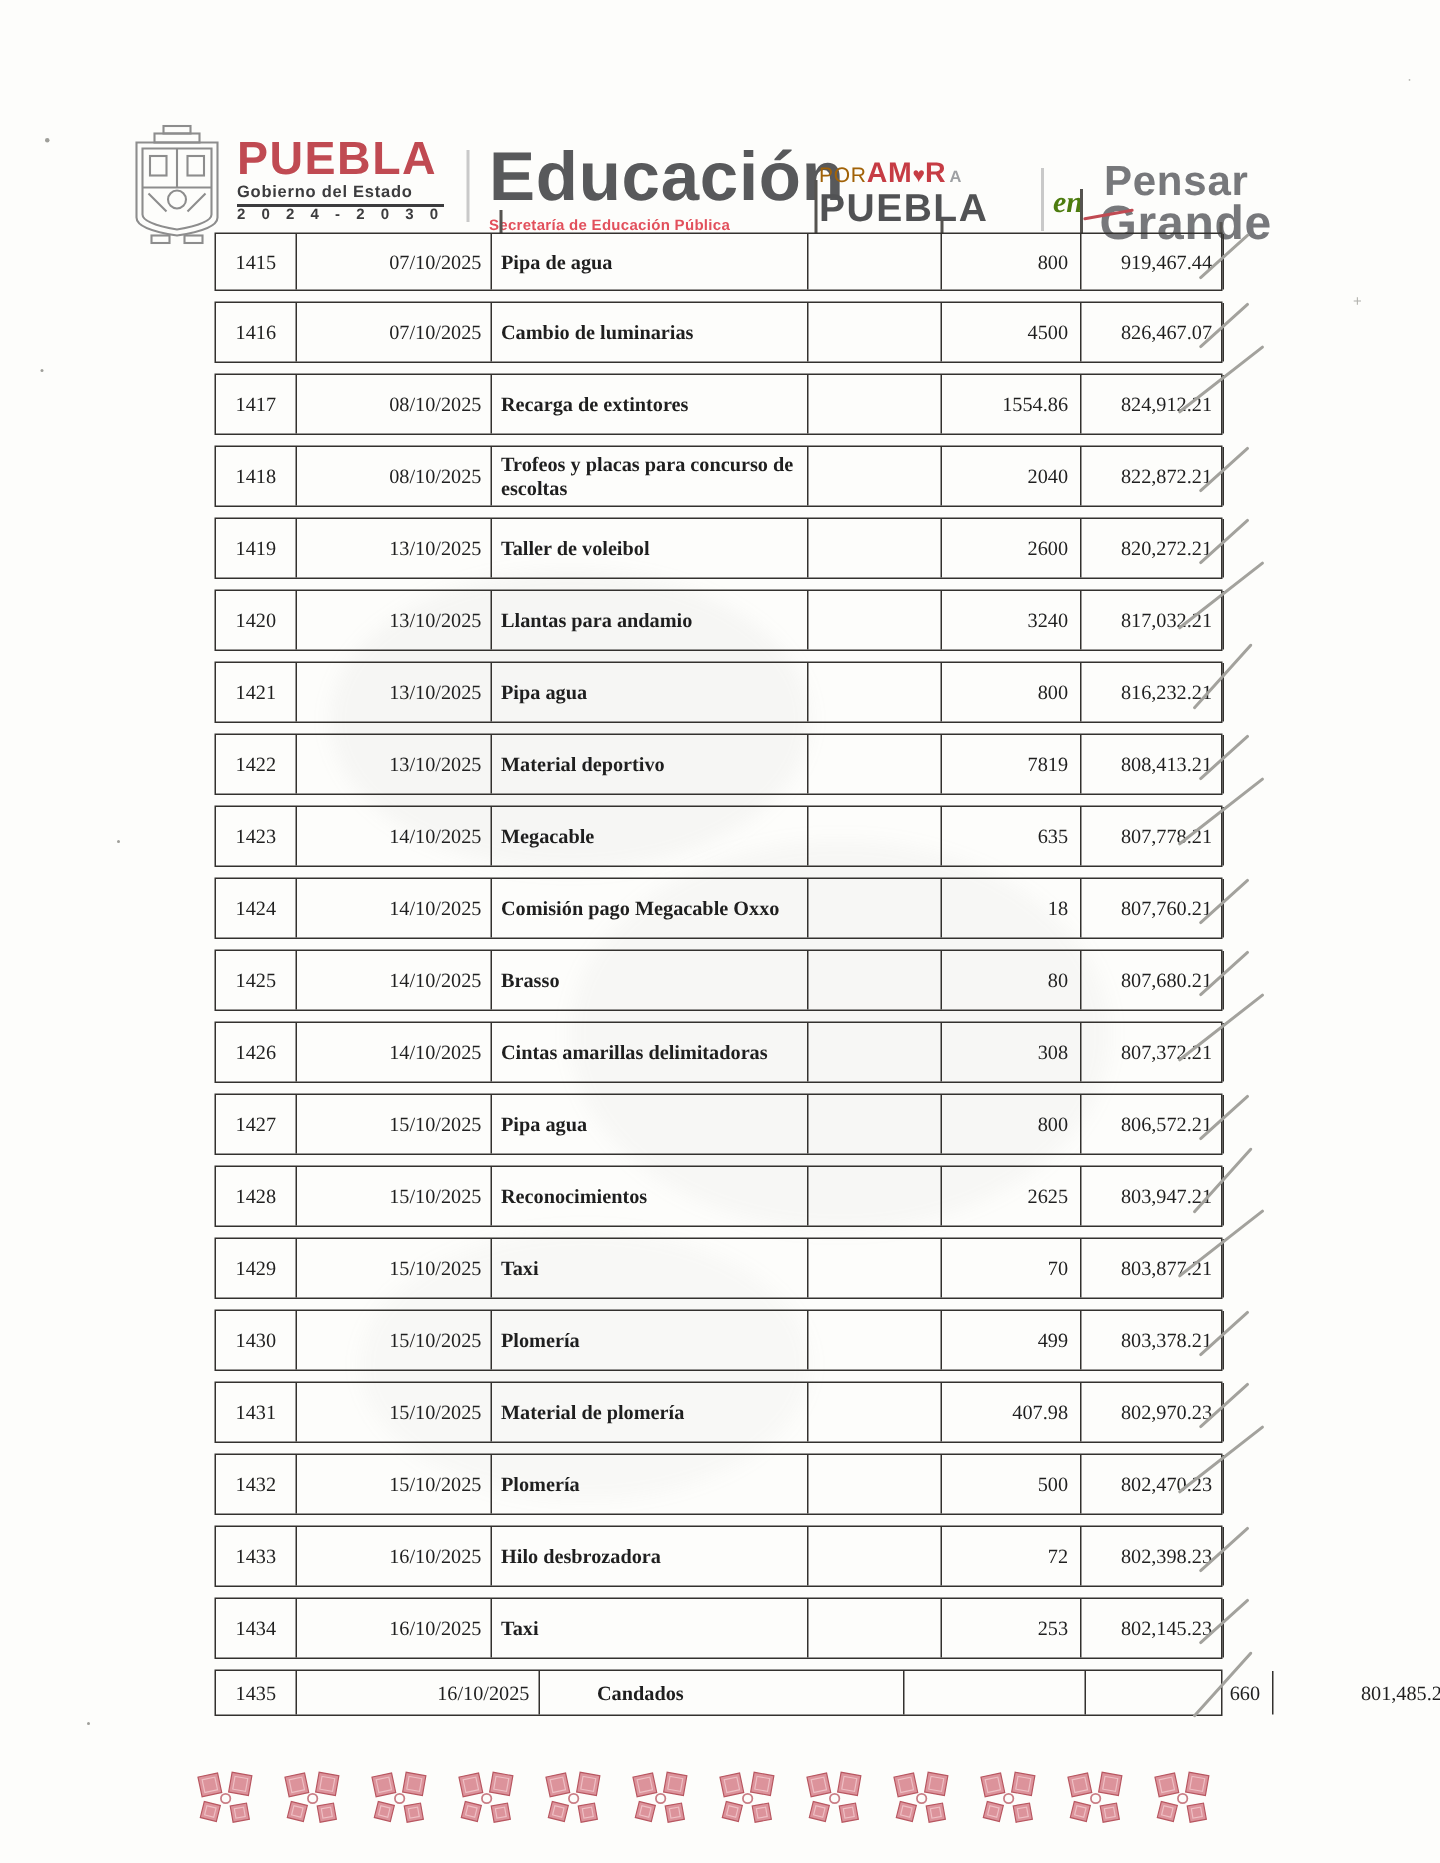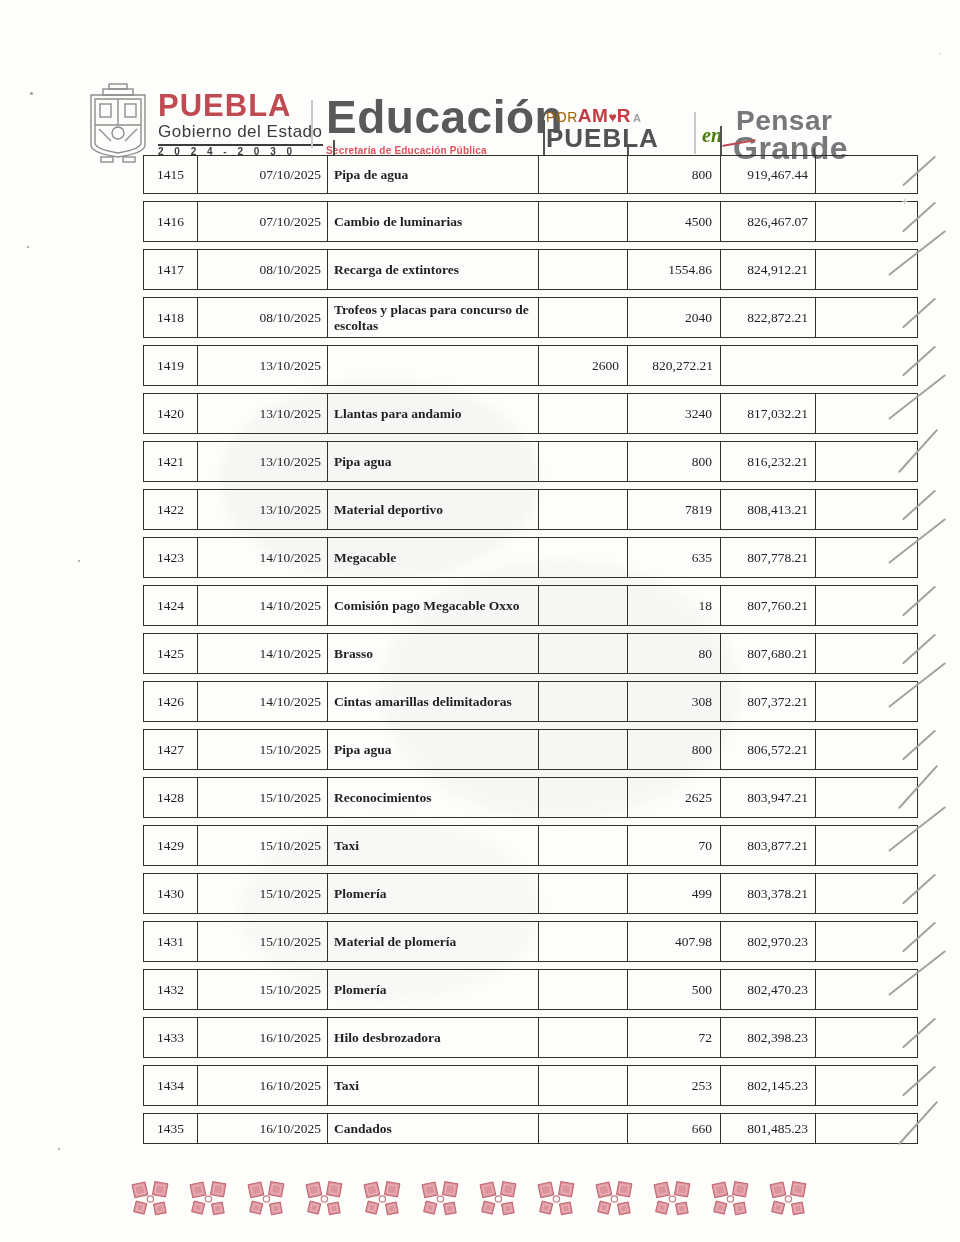--- a/index.html
+++ b/index.html
@@ -5,21 +5,21 @@
   html,body{margin:0;padding:0;background:#e9e9e7;}
   .page{
     position:relative;width:960px;height:1242px;margin:0 auto;
     background:#fdfdfb;overflow:hidden;
     font-family:"Liberation Serif", serif;color:#1f1f1f;
   }
   
   .coat{position:absolute;left:85px;top:83px;}
   .brand-gob{position:absolute;left:158px;top:90px;font-family:"Liberation Sans",sans-serif;}
   .brand-gob .name{font-size:31px;font-weight:bold;color:#c04a52;letter-spacing:1px;line-height:1;}
-  .brand-gob .sub{font-size:17px;font-weight:normal;color:#3c3c3e;border-bottom:2.5px solid #3c3c3e;
+  .brand-gob .sub{font-size:11px;font-weight:bold;color:#3c3c3e;border-bottom:2.5px solid #3c3c3e;
     padding-bottom:2px;margin-top:1px;letter-spacing:.5px;}
   .brand-gob .years{font-size:10px;font-weight:bold;color:#3c3c3e;letter-spacing:4px;margin-top:0;}
   .vdiv{position:absolute;width:2px;background:#c9c9c9;}
   .brand-edu{position:absolute;left:326px;top:94px;font-family:"Liberation Sans",sans-serif;}
   .brand-edu .name{font-size:46px;font-weight:bold;color:#58595b;letter-spacing:.5px;line-height:1;}
   .brand-edu .sub{font-size:10px;font-weight:bold;color:#e2505c;margin-top:5px;letter-spacing:.2px;}
   .brand-amor{position:absolute;left:546px;top:107px;font-family:"Liberation Sans",sans-serif;line-height:.95;}
   .brand-amor .l1{font-size:0;}
   .brand-amor .pre{font-size:14px;font-weight:normal;color:#a16207;letter-spacing:.5px;margin-top:28px;}
   .brand-amor .amor{font-size:19px;font-weight:bold;color:#c63c44;letter-spacing:.5px;}
@@ -29,29 +29,29 @@
   .brand-pensar{position:absolute;left:704px;top:108px;font-family:"Liberation Sans",sans-serif;line-height:.92;}
   .brand-pensar .w1{font-size:28px;font-weight:bold;color:#77787b;padding-left:32px;letter-spacing:.5px;}
   .brand-pensar .l2{position:relative;margin-top:0;}
   .brand-pensar .en{position:absolute;left:-2px;top:-8px;font-family:"Liberation Serif",serif;
     font-style:italic;font-weight:bold;font-size:20px;color:#4d7c0f;}
   .brand-pensar .w2{font-size:32px;font-weight:bold;color:#77787b;margin-left:29px;letter-spacing:.5px;}
   .brand-pensar .swoosh{position:absolute;left:18px;top:8px;width:34px;height:2px;background:#c04a52;
     transform:rotate(-10deg);border-radius:2px;}
   .stub{position:absolute;width:1.5px;background:#55534f;}
   
-  .table{position:absolute;left:143px;top:155px;width:775px;}
+  .table{position:absolute;left:143px;top:155px;width:672px;}
   .row{
     position:relative;display:grid;
     grid-template-columns:54px 130px 211px 89px 93px 95px;
     height:41px;margin-bottom:7px;border:1.5px solid #33312e;
     box-sizing:border-box;background:transparent;font-size:13.5px;
   }
   .row:first-child{height:39px;}
-  .row:last-child{height:31px;margin-bottom:12px;}
+  .row:last-child{height:31px;margin-bottom:12px;gap:32px;}
   .cell{display:flex;align-items:center;border-right:1.5px solid #33312e;box-sizing:border-box;overflow:hidden;}
   .cell:last-child{border-right:none;}
   .c-id{justify-content:center;}
   .c-date{justify-content:flex-end;padding-right:6px;}
   .c-desc{justify-content:flex-start;padding:1px 4px 1px 6px;line-height:1.12;font-weight:bold;}
   .c-amount{justify-content:flex-end;padding-right:8px;}
   .c-balance{justify-content:flex-end;padding-right:7px;}
   .check{position:absolute;right:-24px;top:14px;width:44px;height:1.8px;background:#a3a29d;
     transform:rotate(-42deg);border-radius:2px;}
   .row:nth-child(3n) .check{width:72px;right:-36px;top:2px;transform:rotate(-38deg);}
@@ -167,20 +167,21 @@
       <div class="cell c-desc">Trofeos y placas para concurso de escoltas</div>
       <div class="cell c-empty"></div>
       <div class="cell c-amount">2040</div>
       <div class="cell c-balance">822,872.21</div>
       <span class="check"></span>
     </div>
 
     <div class="row">
       <div class="cell c-id">1419</div>
       <div class="cell c-date">13/10/2025</div>
+      <div class="cell c-desc">Taller de voleibol</div>
       <div class="cell c-empty"></div>
       <div class="cell c-amount">2600</div>
       <div class="cell c-balance">820,272.21</div>
       <span class="check"></span>
     </div>
 
     <div class="row">
       <div class="cell c-id">1420</div>
       <div class="cell c-date">13/10/2025</div>
       <div class="cell c-desc">Llantas para andamio</div>

